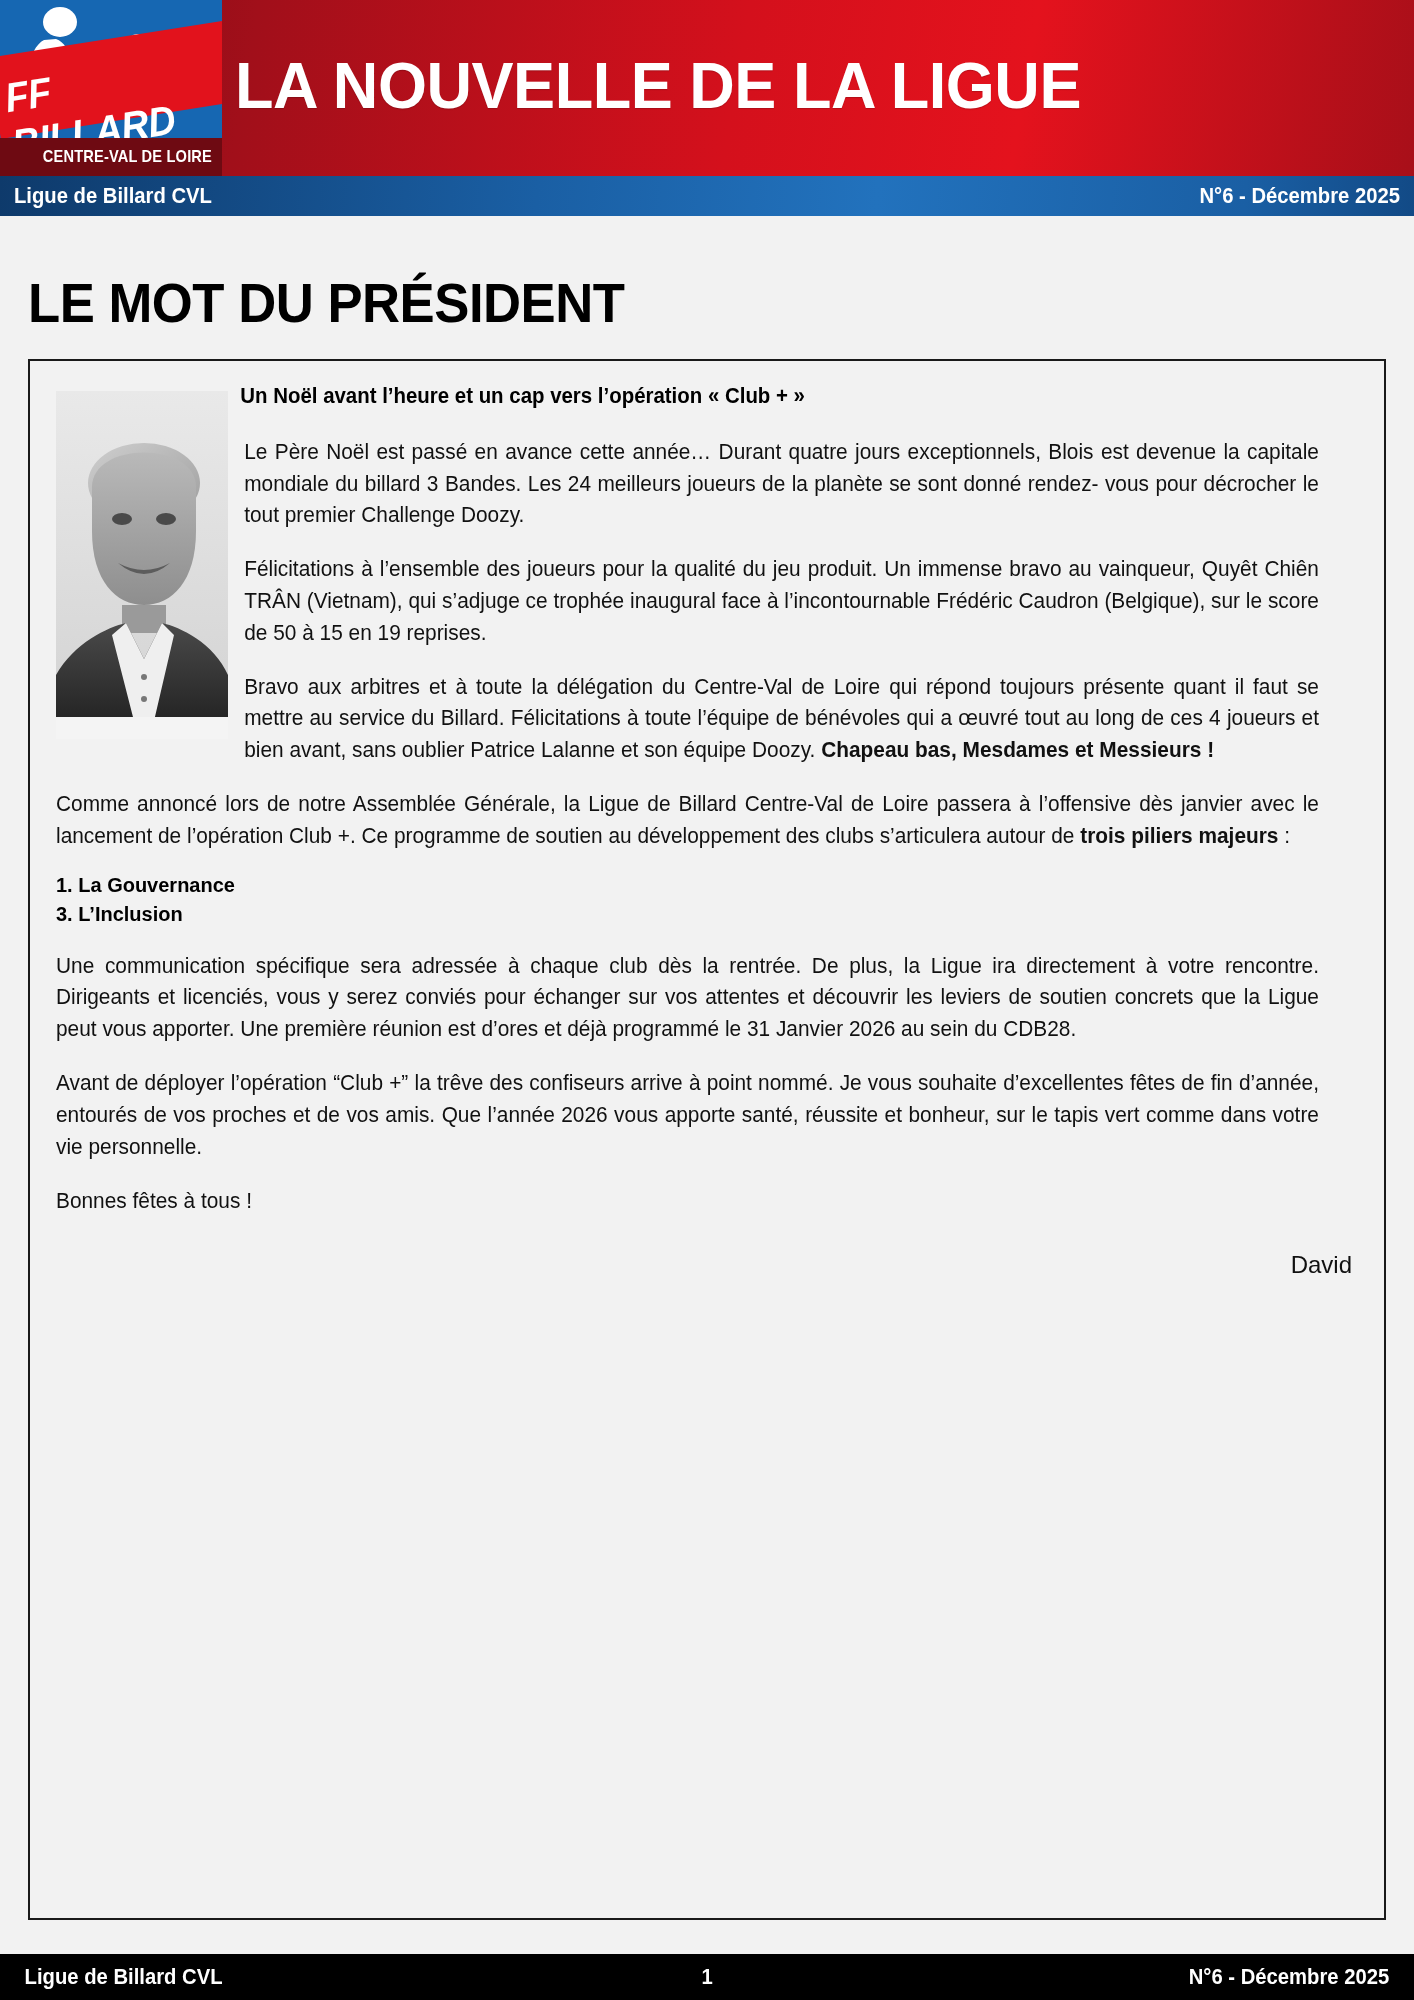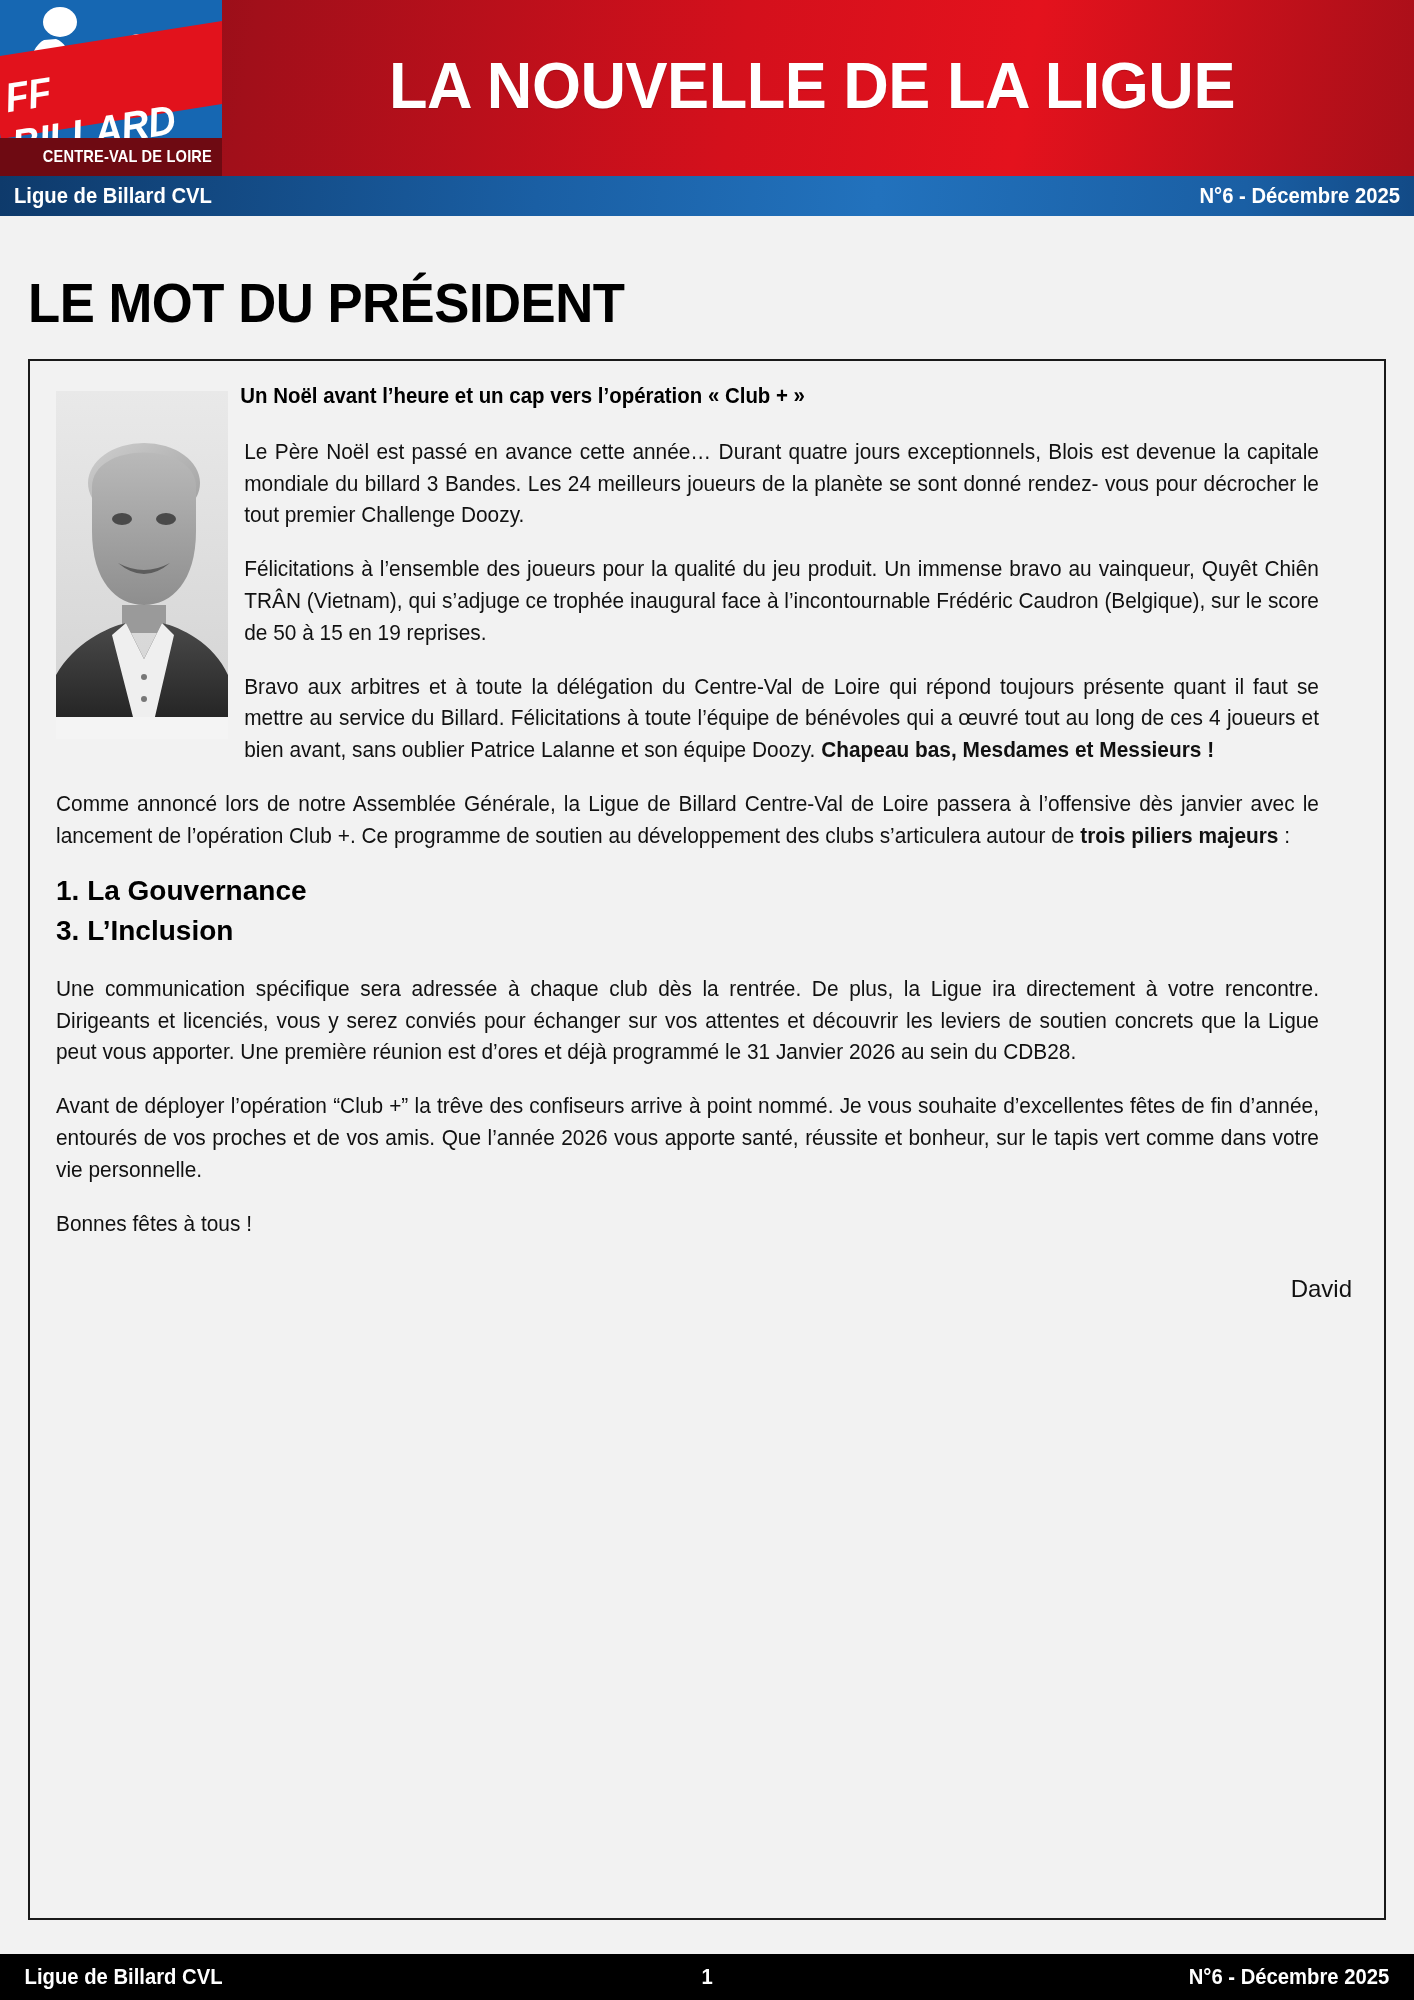--- a/index.html
+++ b/index.html
@@ -99,21 +99,21 @@
     font-weight: bold;
     letter-spacing: 0.2px;
     transform: scaleX(0.86);
     white-space: nowrap;
   }
 
   .masthead-title {
     flex: 1;
     display: flex;
     align-items: center;
-    justify-content: center;
+    justify-content: flex-start;
     padding-right: 12px;
     padding-bottom: 6px;
   }
   .masthead-title h1 {
     color: #ffffff;
     font-size: 65px;
     font-weight: bold;
     letter-spacing: -0.5px;
     white-space: nowrap;
     transform: scaleX(0.97);
@@ -203,21 +203,21 @@
   }
   p.body.tight { margin-bottom: 18px; }
   p.body b, p.body strong { font-weight: bold; }
 
   ol.pillars {
     list-style: none;
     margin: 0 0 22px 0;
     padding: 0;
   }
   ol.pillars li {
-    font-size: 28px;
+    font-size: 20px;
     font-weight: bold;
     line-height: 1.45;
     color: #000;
   }
 
   .signature {
     text-align: right;
     font-size: 24px;
     color: #111;
     margin-top: 34px;

